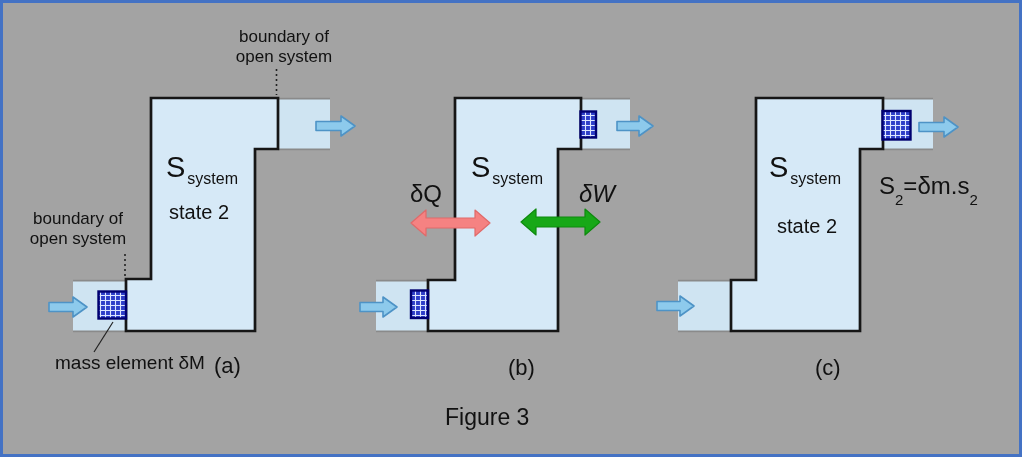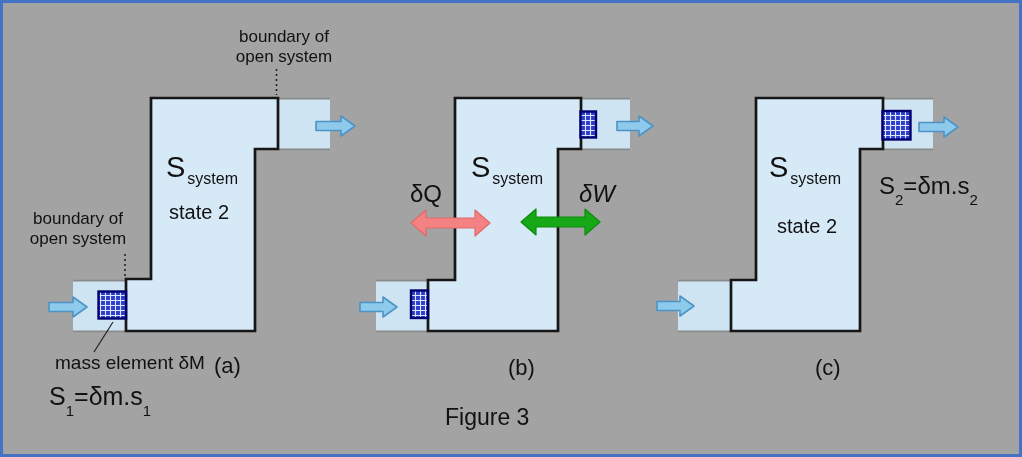--- a/index.html
+++ b/index.html
@@ -88,23 +88,20 @@
   <div class="lbl boundary-note" style="left:16px;top:206px;">
     <div>boundary of</div>
     <div>open system</div>
   </div>
 
   <div class="lbl" style="left:163px;top:148px;">
     <span class="sys-main">S</span><span class="sys-sub">system</span>
   </div>
   <div class="lbl state-lbl" style="left:166px;top:198px;">state 2</div>
   <div class="lbl mass-lbl" style="left:20px;top:349px;">mass element δM</div>
-  <div class="lbl eq" style="left:46px;top:379px;">
-    <span>S</span><sub>1</sub><span>=δm.s</span><sub>1</sub>
-  </div>
   <div class="lbl panel-cap" style="left:211px;top:350px;">(a)</div>
 
   <div class="lbl" style="left:468px;top:148px;">
     <span class="sys-main">S</span><span class="sys-sub">system</span>
   </div>
   <div class="lbl transfer-lbl" style="left:407px;top:177px;">δQ</div>
   <div class="lbl transfer-lbl" style="left:576px;top:177px;font-style:italic;">δW</div>
   <div class="lbl panel-cap" style="left:505px;top:352px;">(b)</div>
 
   <div class="lbl" style="left:766px;top:148px;">

